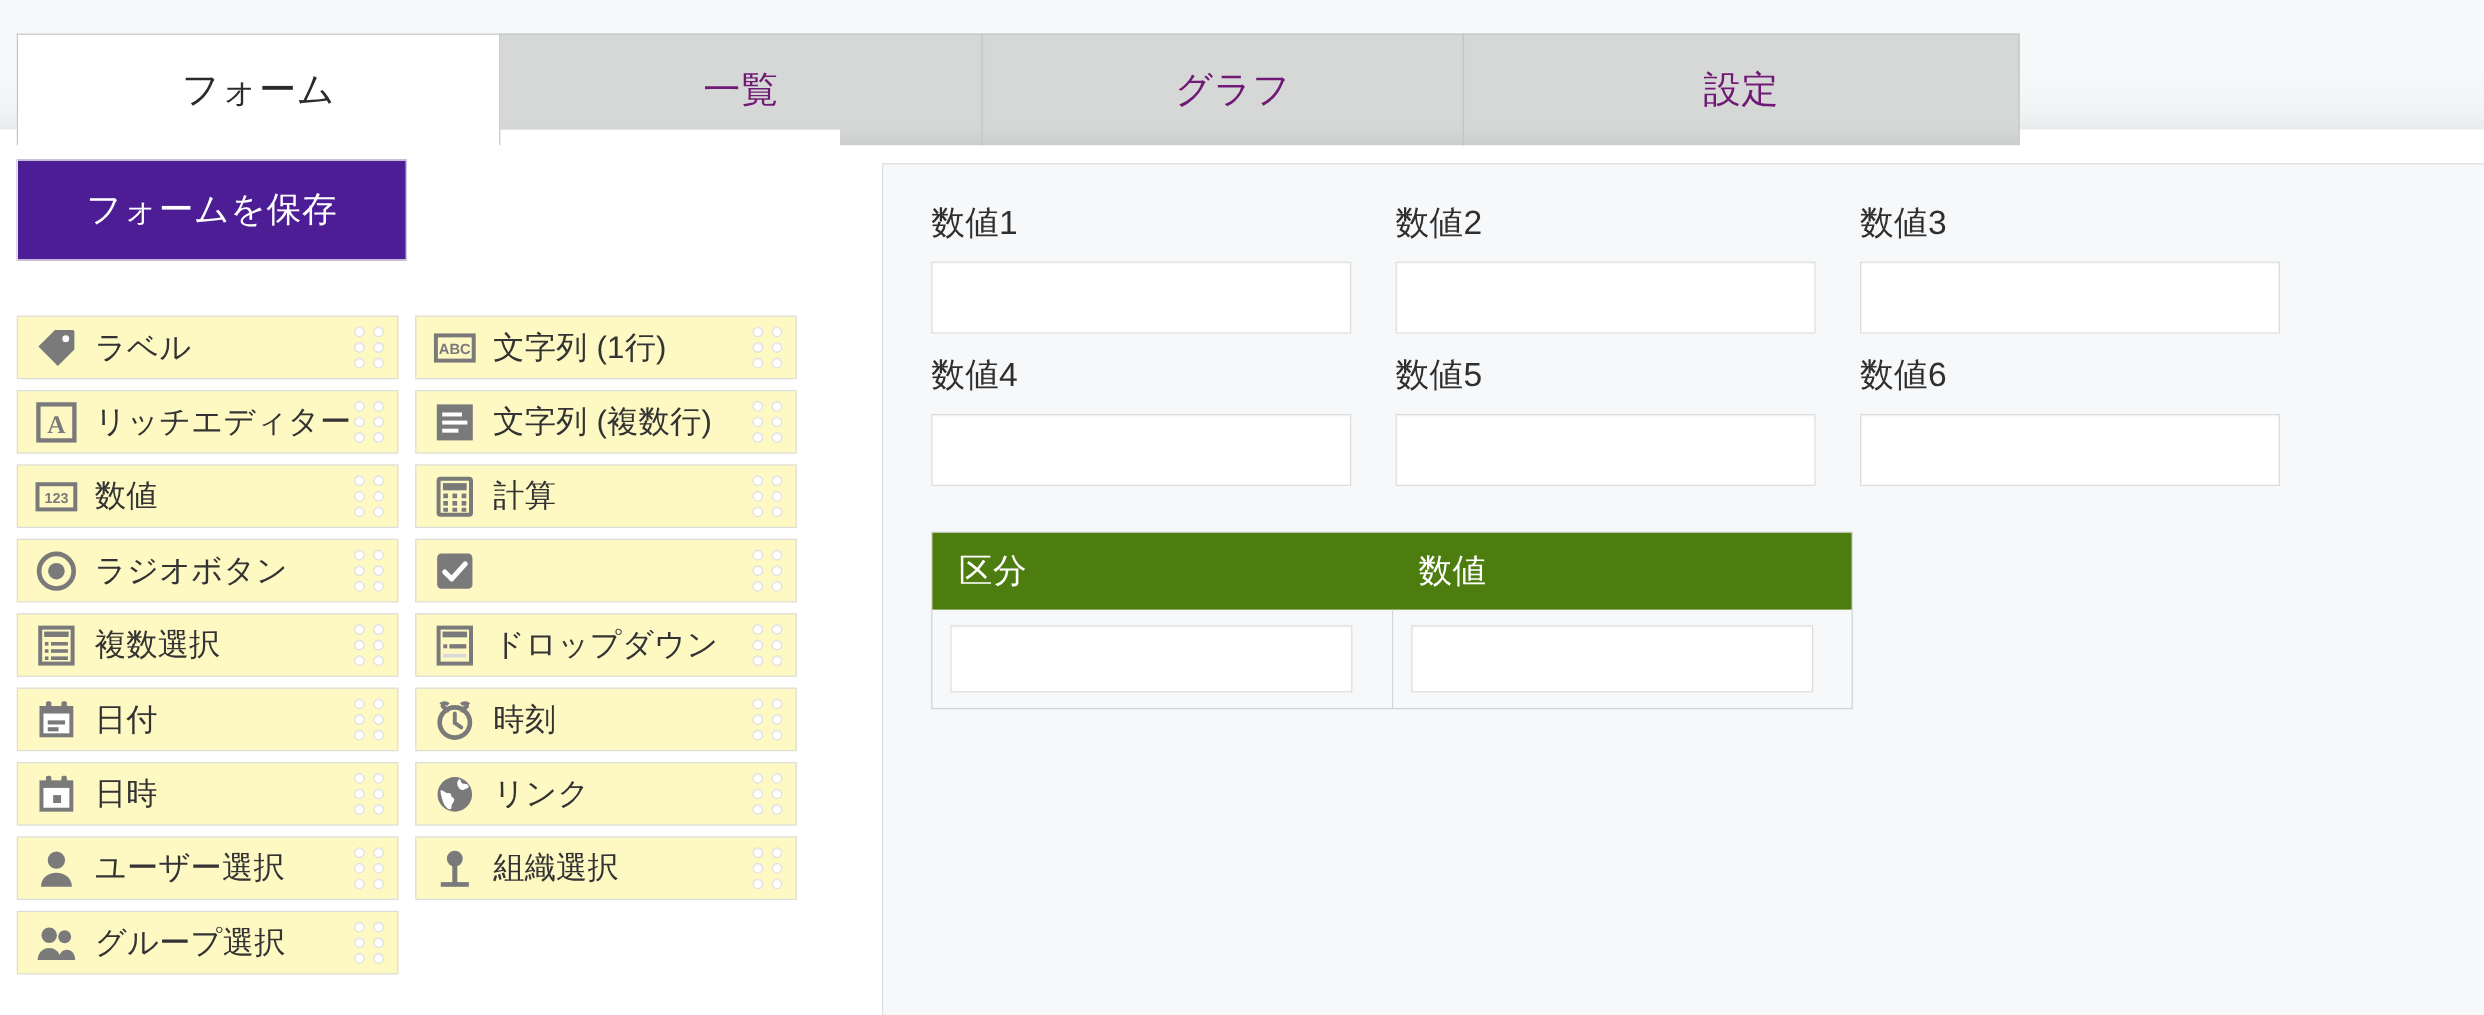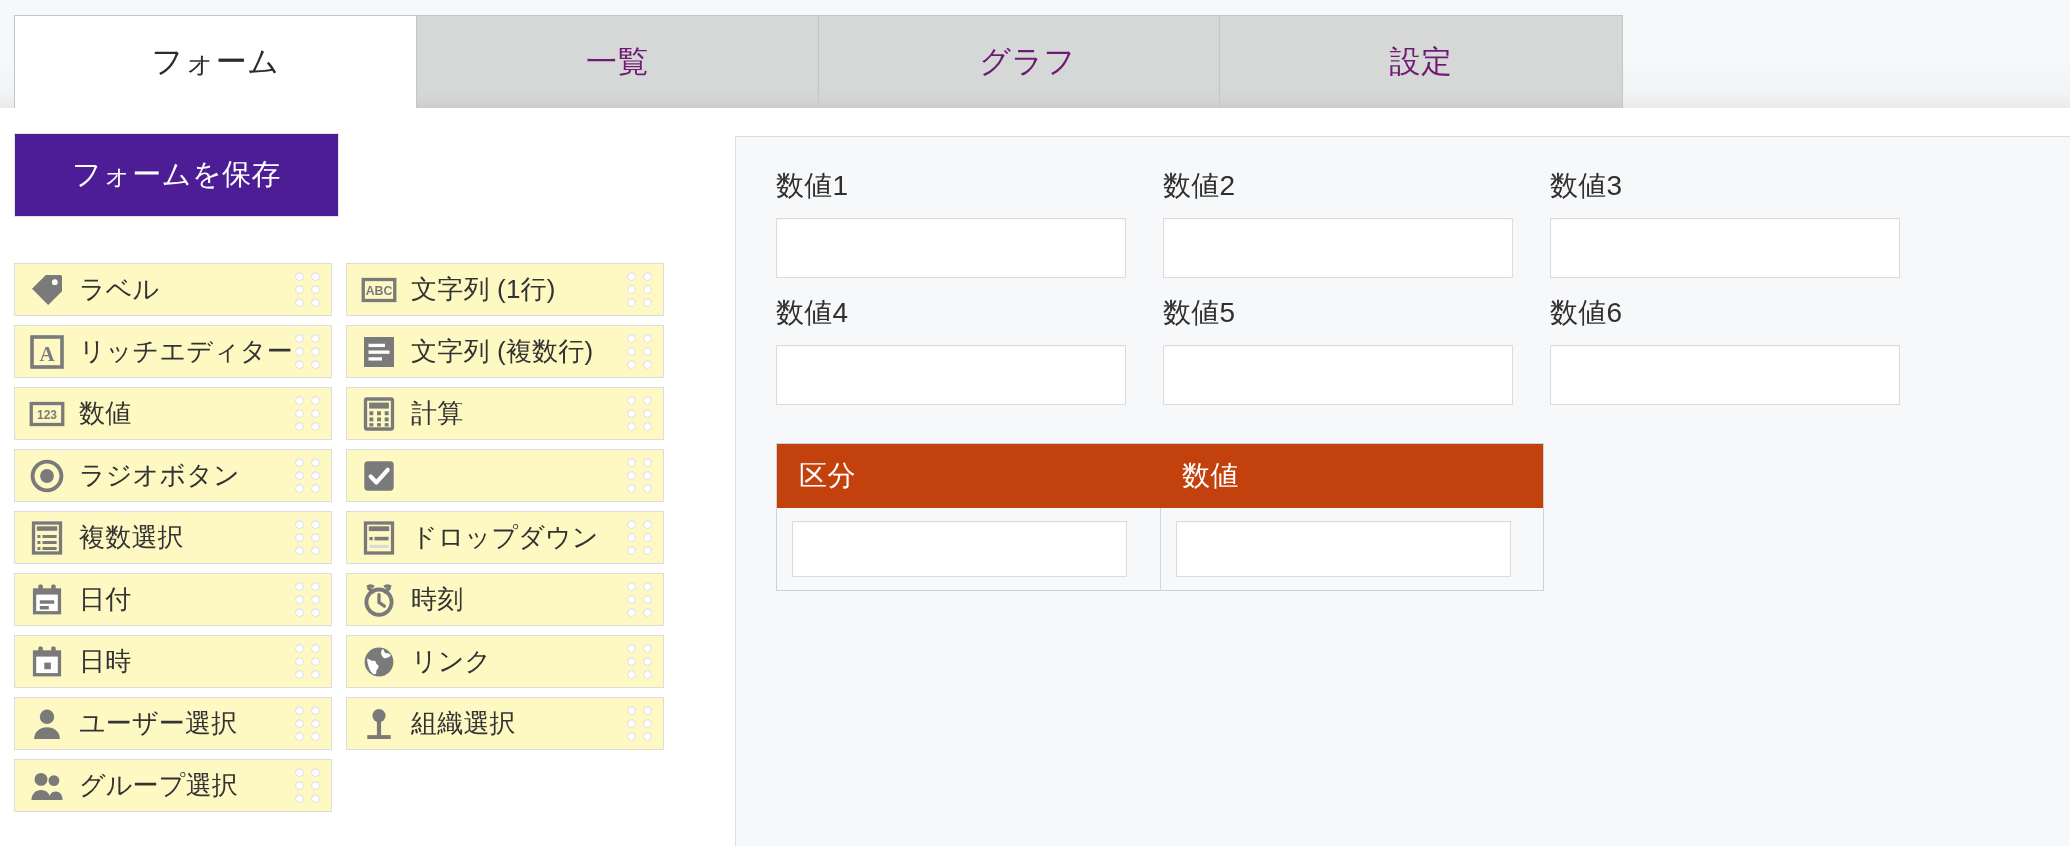--- a/index.html
+++ b/index.html
@@ -24,21 +24,21 @@
   .header-band {
     position: absolute;
     left: 0; top: 0;
     width: 2070px;
     height: 108px;
     background: linear-gradient(to bottom, #f7f8fa 0%, #f7f8fa 58%, #f2f3f5 86%, #e9eaec 100%);
   }
   .tab-strip {
     position: absolute;
     left: 14px;
-    top: 15px;
+    top: 28px;
     height: 93px;
     display: flex;
     align-items: stretch;
   }
   .tab {
     position: relative;
     display: flex;
     align-items: center;
     justify-content: center;
     font-size: 31px;
@@ -61,21 +61,21 @@
   .tab.active::after {
     content: "";
     position: absolute;
     left: 0; right: 0; bottom: -2px;
     height: 3px;
     background: #ffffff;
   }
   .tab-w0 { width: 403px; }
   .tab-w1 { width: 403px; }
   .tab-w2 { width: 402px; padding-left: 17px; }
-  .tab-w3 { width: 404px; }
+  .tab-w3 { width: 464px; }
 
   
   .sidebar {
     position: absolute;
     left: 0;
     top: 108px;
     width: 700px;
     height: 738px;
     background: #ffffff;
     padding: 25px 0 0 14px;
@@ -189,21 +189,21 @@
 
   
   .subtable {
     margin-top: 18px;
     width: 768px;
     border: 1px solid #cfd2d4;
     background: #f7f8fa;
   }
   .st-head {
     display: flex;
-    background: #c2410c;
+    background: #4d7c0f;
     align-items: center;
   }
   .st-th {
     height: 64px;
     display: flex;
     align-items: center;
     padding: 0 0 0 22px;
     font-size: 28px;
     color: #ffffff;
     letter-spacing: 0.4px;

